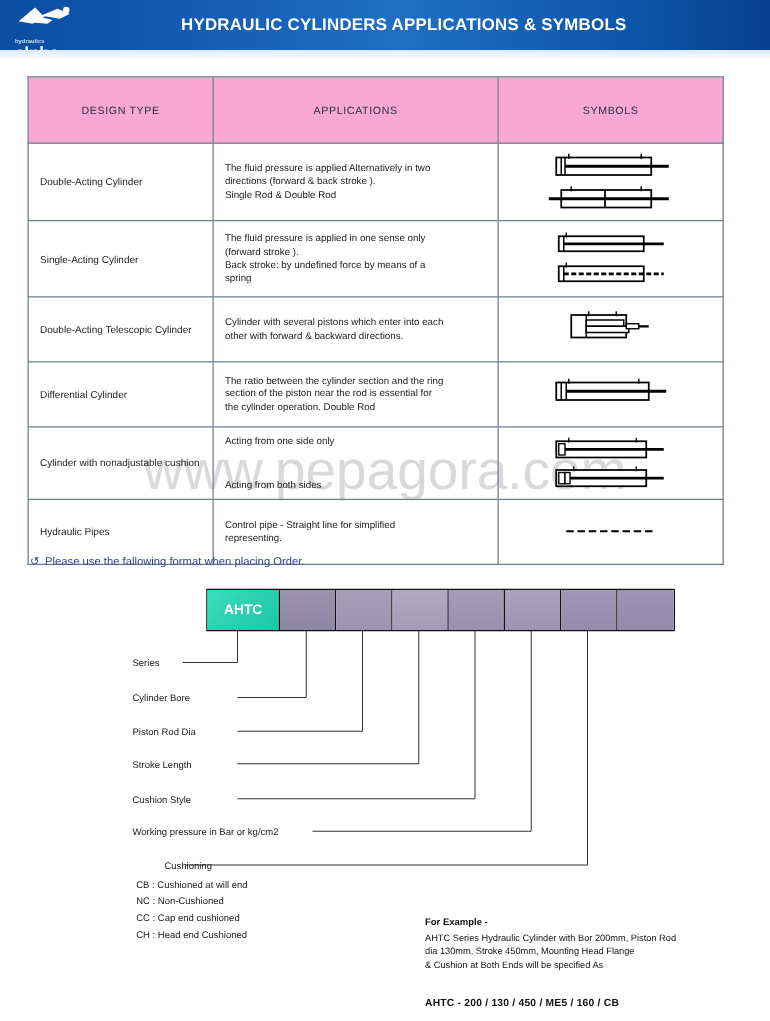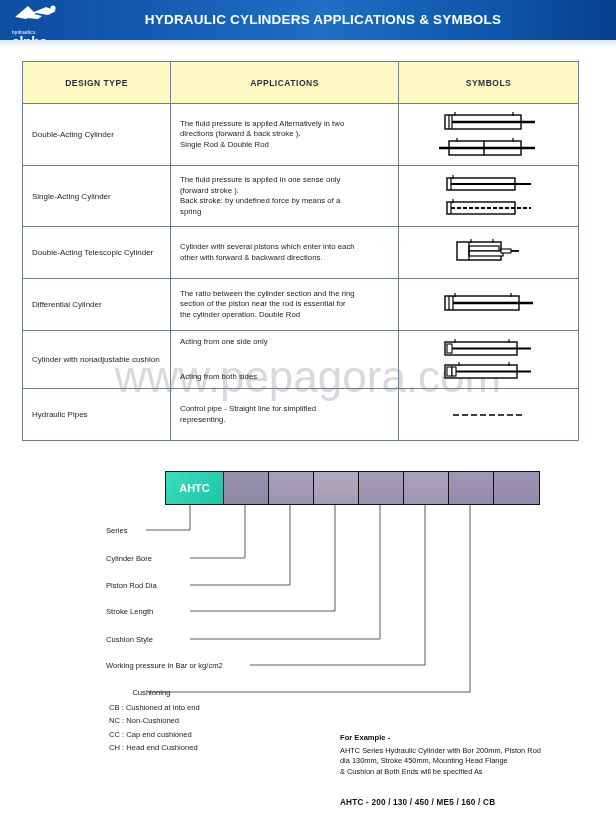--- a/index.html
+++ b/index.html
@@ -68,25 +68,25 @@
     border-collapse: collapse;
     table-layout: fixed;
     z-index: 6;
   }
   .table td, .table th {
     border: 1px solid #6f7d91;
     vertical-align: middle;
     background: transparent;
   }
   .table thead th {
-    background: #fef9c3;
-    height: 42px;
+    background: #f9a8d4;
+    height: 53px;
     text-align:center;
     font-size: 8.5px;
-    font-weight: bold;
+    font-weight: normal;
     color:#1b2c40;
     letter-spacing: 0.5px;
   }
   .col-design { width: 148px; }
   .col-app { width: 228px; }
   .col-sym { width: 180px; }
 
   .cell-design {
     padding: 6px 9px;
     font-size: 8px;
@@ -333,20 +333,23 @@
         </td>
         <td class="cell-sym">
           <svg width="80" height="10" viewBox="0 0 80 10">
             <line x1="4" y1="5" x2="76" y2="5" stroke="#000" stroke-width="1.6" stroke-dasharray="6 3"></line>
           </svg>
         </td>
       </tr>
     </tbody>
   </table>
 
+  <div class="order-note">
+    <span class="bullet">↺</span><span>Please use the fallowing format when placing Order.</span>
+  </div>
 
   <div class="code-row">
     <div class="code-box first">AHTC</div>
     <div class="code-box p1"></div>
     <div class="code-box p2"></div>
     <div class="code-box p3"></div>
     <div class="code-box p4"></div>
     <div class="code-box p5"></div>
     <div class="code-box p6"></div>
     <div class="code-box p7"></div>
@@ -373,21 +376,21 @@
 
   <div class="legend-label" style="left:106px; top:526px;">Series</div>
   <div class="legend-label" style="left:106px; top:554px;">Cylinder Bore</div>
   <div class="legend-label" style="left:106px; top:581px;">Piston Rod Dia</div>
   <div class="legend-label" style="left:106px; top:607px;">Stroke Length</div>
   <div class="legend-label" style="left:106px; top:635px;">Cushion Style</div>
   <div class="legend-label" style="left:106px; top:661px;">Working pressure in Bar or kg/cm2</div>
 
   <div class="cush-list">
     <div class="hdr">Cushioning</div>
-    <div class="item">CB : Cushioned at into end</div>
+    <div class="item">CB : Cushioned at will end</div>
     <div class="item">NC : Non-Cushioned</div>
     <div class="item">CC : Cap end cushioned</div>
     <div class="item">CH : Head end Cushioned</div>
   </div>
 
   <div class="example">
     <div class="ex-title">For Example -</div>
     <div>AHTC Series Hydraulic Cylinder with Bor 200mm, Piston Rod</div>
     <div>dia 130mm, Stroke 450mm, Mounting Head Flange</div>
     <div>&amp; Cushion at Both Ends will be specified As</div>

